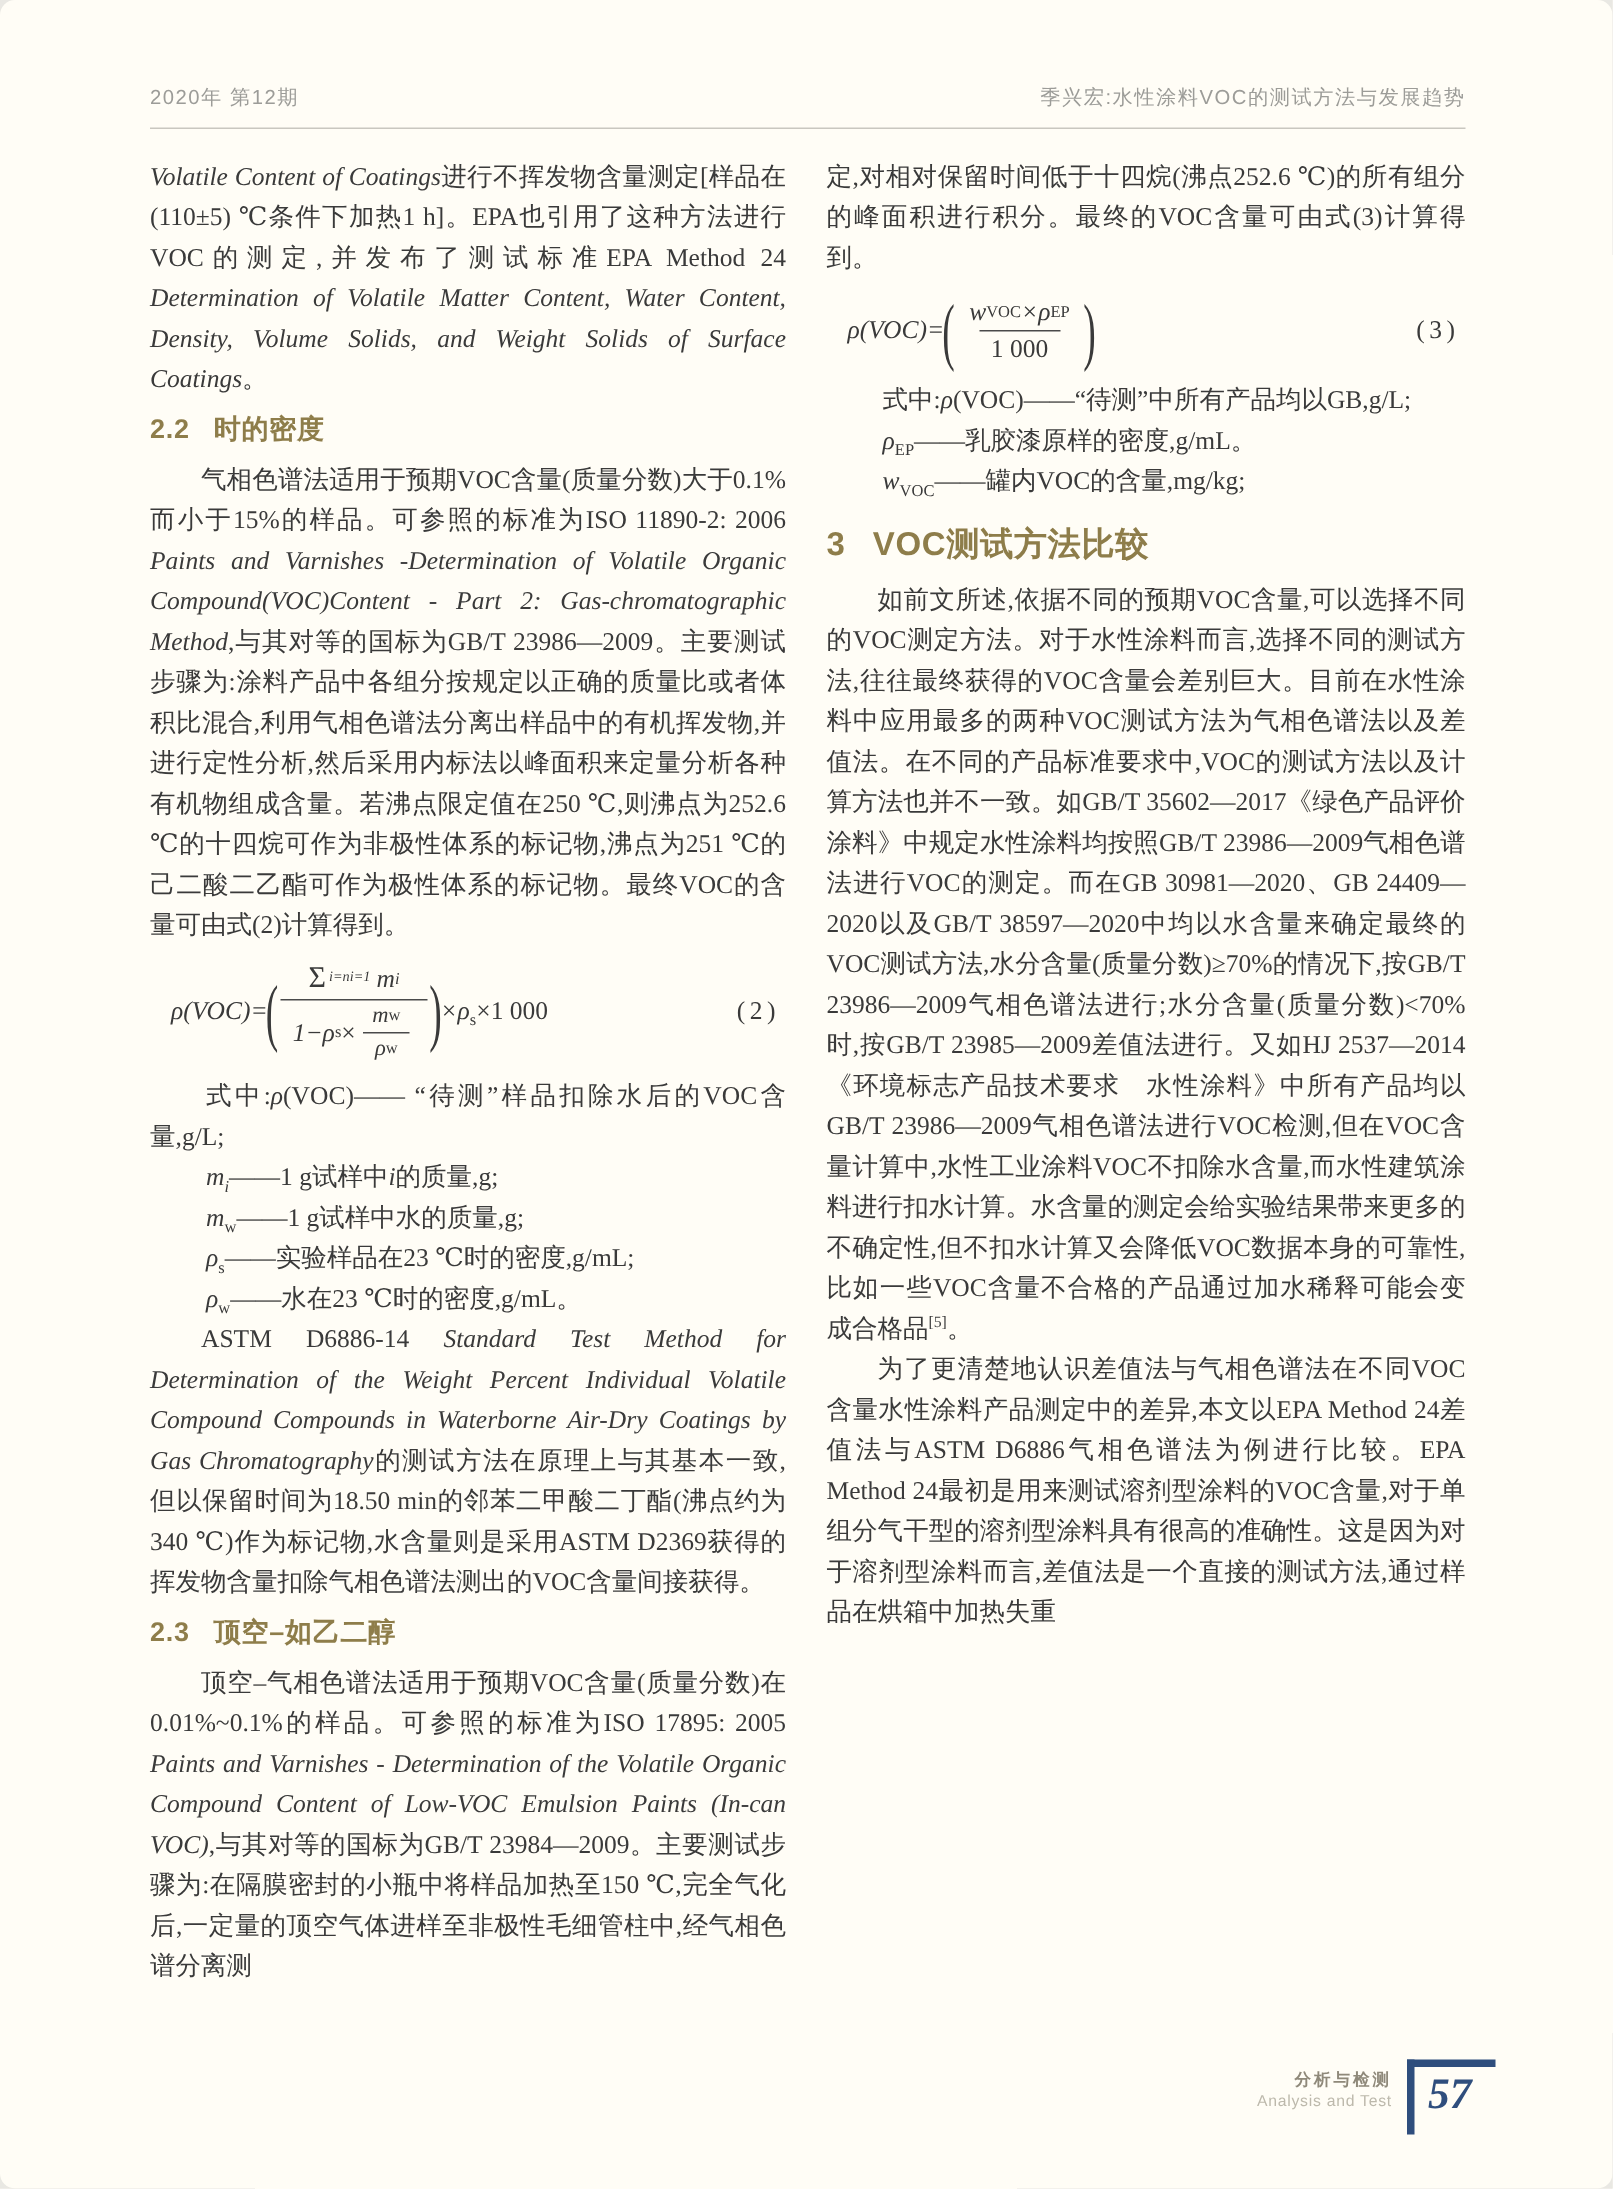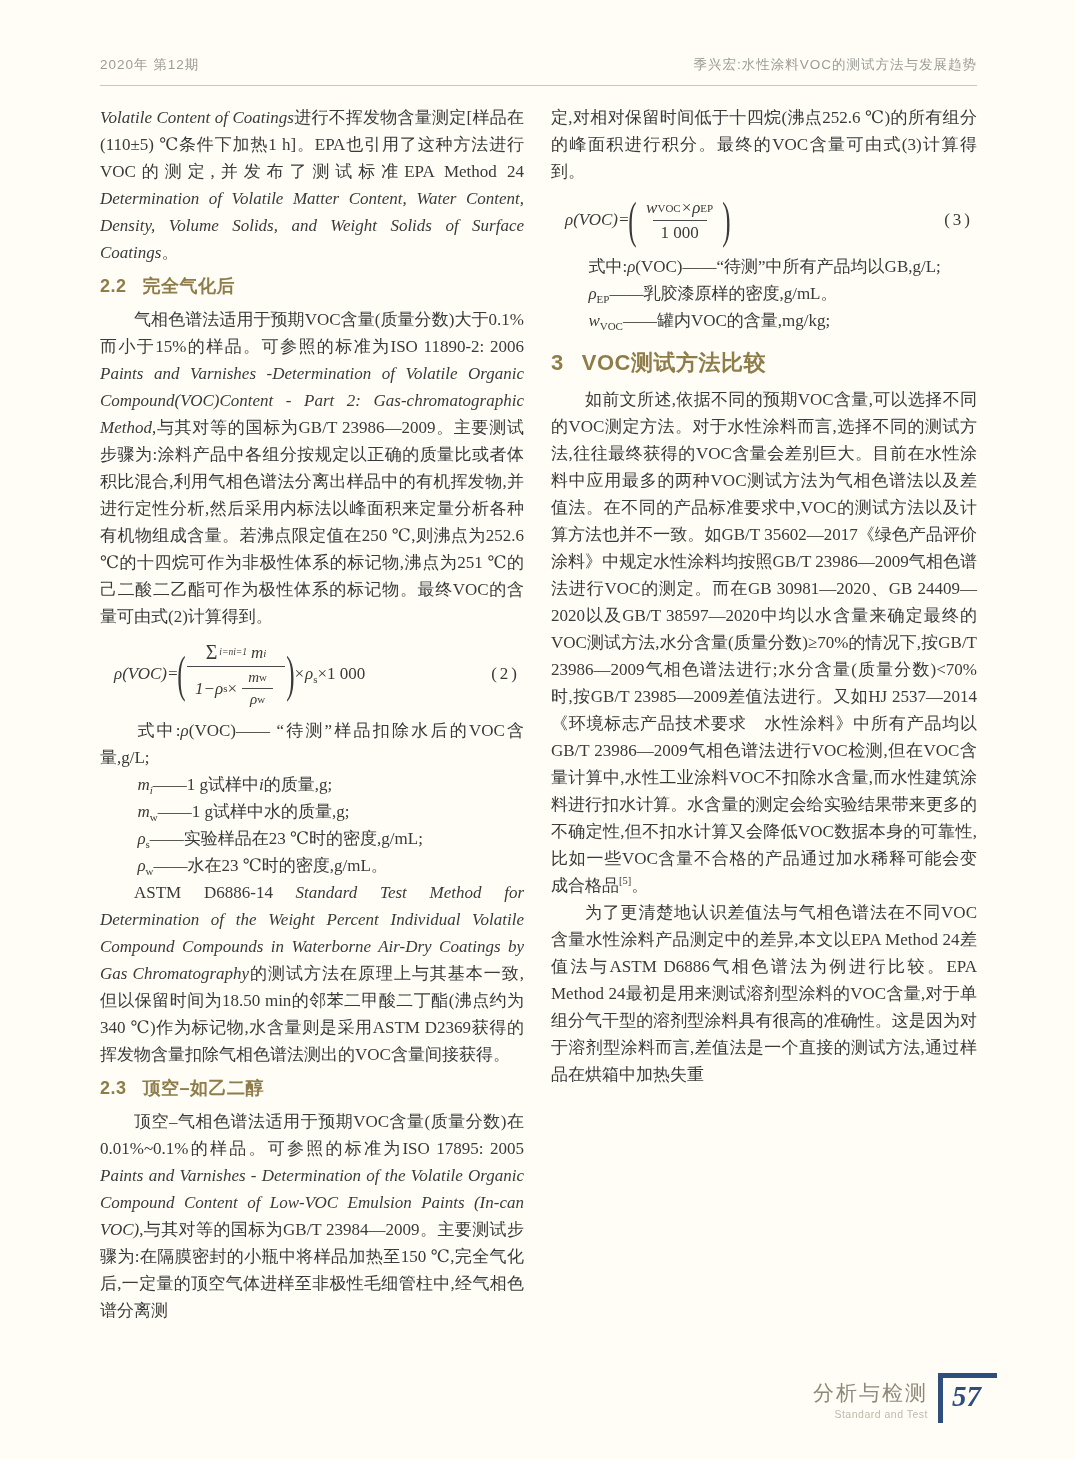--- a/index.html
+++ b/index.html
@@ -1,17 +1,17 @@
 <!DOCTYPE html>
 <html lang="zh"><head>
 <meta charset="utf-8">
 <style>
   html,body{margin:0;padding:0;background:#e9e8e3;}
   .page{position:relative;width:1075px;height:1459px;margin:0 auto;background:#fffdf6;
-        overflow:hidden;font-family:"Liberation Serif","DejaVu Serif",serif;color:#3a3a3a;}
+        overflow:hidden;font-family:"Liberation Serif","DejaVu Serif",serif;color:#3a3a3a;border-radius:10px;}
   
   .header{position:absolute;top:56px;left:100px;width:877px;display:flex;
           justify-content:space-between;align-items:flex-end;padding-bottom:11px;
           border-bottom:1px solid #c9c7c0;font-family:"Liberation Sans","DejaVu Sans",sans-serif;
           font-size:13.5px;color:#9c9c98;letter-spacing:1px;}
   
   .col{position:absolute;top:104px;width:424px;font-size:17px;line-height:27px;
        text-align:justify;}
   .col-left{left:100px;}
   .col-right{left:551px;width:426px;}
@@ -38,22 +38,22 @@
   .frac .den{display:inline-flex;align-items:center;justify-content:center;
              border-top:1.4px solid #4a4a4a;padding:1px 8px 0;}
   .frac.inner{font-size:15px;margin-left:3px;}
   .frac.inner .den{border-top-width:1.2px;}
   .sigma{font-size:20px;font-style:normal;margin-right:1px;}
   .siglims{display:inline-flex;flex-direction:row;font-size:9.5px;line-height:1.05;
            margin:0 4px 0 1px;text-align:left;font-style:italic;}
   
   .footer{position:absolute;right:78px;bottom:36px;display:flex;align-items:flex-start;}
   .footer-labels{text-align:right;margin-right:10px;margin-top:6px;}
-  .footer-cn{font-family:"Liberation Sans","DejaVu Sans",sans-serif;font-size:21px;
-             color:#8f897a;letter-spacing:2px;}
+  .footer-cn{font-family:"Liberation Sans","DejaVu Sans",sans-serif;font-size:11px;
+             color:#8f897a;letter-spacing:2px;font-weight:bold;}
   .footer-en{font-family:"Liberation Sans","DejaVu Sans",sans-serif;font-size:10.5px;
              color:#bdb9ac;margin-top:1px;letter-spacing:.5px;}
   .footer-badge{border-top:5px solid #2f4e7d;border-left:5px solid #2f4e7d;
                 padding:2px 16px 10px 9px;}
   .footer-page{font-style:italic;font-weight:bold;font-size:29px;color:#2f4e7d;
                font-family:"Liberation Serif","DejaVu Serif",serif;}
 </style>
 </head>
 <body>
 
@@ -61,21 +61,21 @@
 
   <div class="header">
     <span>2020年 第12期</span>
     <span>季兴宏:水性涂料VOC的测试方法与发展趋势</span>
   </div>
 
   <div class="col col-left">
     <p class="para cont"><span class="it">Volatile Content of Coatings</span><span>进行不挥发物含量测定[样品在(110±5) ℃条件下加热1 h]。EPA也引用了这种方法进行VOC的测定,并发布了测试标准EPA Method 24 </span><span class="it">Determination of Volatile Matter Content, Water Content, Density, Volume Solids, and Weight Solids of Surface Coatings</span><span>。</span></p>
 
     <h4 class="h-sub">
-      <span class="h-num">2.2</span><span>完全气化后</span>
+      <span class="h-num">2.2</span><span>时的密度</span>
     </h4>
 
     <p class="para"><span>气相色谱法适用于预期VOC含量(质量分数)大于0.1%而小于15%的样品。可参照的标准为ISO 11890-2: 2006 </span><span class="it">Paints and Varnishes -Determination of Volatile Organic Compound(VOC)Content - Part 2: Gas-chromatographic Method</span><span>,与其对等的国标为GB/T 23986—2009。主要测试步骤为:涂料产品中各组分按规定以正确的质量比或者体积比混合,利用气相色谱法分离出样品中的有机挥发物,并进行定性分析,然后采用内标法以峰面积来定量分析各种有机物组成含量。若沸点限定值在250 ℃,则沸点为252.6 ℃的十四烷可作为非极性体系的标记物,沸点为251 ℃的己二酸二乙酯可作为极性体系的标记物。最终VOC的含量可由式(2)计算得到。</span></p>
 
     <div class="formula">
       <span class="f-it">ρ(VOC)=</span>
       <span class="bigparen">(</span>
       <span class="frac">
         <span class="num">
           <span class="sigma">Σ</span>
@@ -152,20 +152,20 @@
       <span class="h-num">3</span><span>VOC测试方法比较</span>
     </h3>
 
     <p class="para"><span>如前文所述,依据不同的预期VOC含量,可以选择不同的VOC测定方法。对于水性涂料而言,选择不同的测试方法,往往最终获得的VOC含量会差别巨大。目前在水性涂料中应用最多的两种VOC测试方法为气相色谱法以及差值法。在不同的产品标准要求中,VOC的测试方法以及计算方法也并不一致。如GB/T 35602—2017《绿色产品评价　涂料》中规定水性涂料均按照GB/T 23986—2009气相色谱法进行VOC的测定。而在GB 30981—2020、GB 24409—2020以及GB/T 38597—2020中均以水含量来确定最终的VOC测试方法,水分含量(质量分数)≥70%的情况下,按GB/T 23986—2009气相色谱法进行;水分含量(质量分数)&lt;70%时,按GB/T 23985—2009差值法进行。又如HJ 2537—2014《环境标志产品技术要求　水性涂料》中所有产品均以GB/T 23986—2009气相色谱法进行VOC检测,但在VOC含量计算中,水性工业涂料VOC不扣除水含量,而水性建筑涂料进行扣水计算。水含量的测定会给实验结果带来更多的不确定性,但不扣水计算又会降低VOC数据本身的可靠性,比如一些VOC含量不合格的产品通过加水稀释可能会变成合格品</span><sup>[5]</sup><span>。</span></p>
     <p class="para"><span>为了更清楚地认识差值法与气相色谱法在不同VOC含量水性涂料产品测定中的差异,本文以EPA Method 24差值法与ASTM D6886气相色谱法为例进行比较。EPA Method 24最初是用来测试溶剂型涂料的VOC含量,对于单组分气干型的溶剂型涂料具有很高的准确性。这是因为对于溶剂型涂料而言,差值法是一个直接的测试方法,通过样品在烘箱中加热失重</span></p>
   </div>
 
   <div class="footer">
     <div class="footer-labels">
       <div class="footer-cn">分析与检测</div>
-      <div class="footer-en">Standard and Test</div>
+      <div class="footer-en">Analysis and Test</div>
     </div>
     <div class="footer-badge">
       <span class="footer-page">57</span>
     </div>
   </div>
 
 </div>
 
 </body></html>

